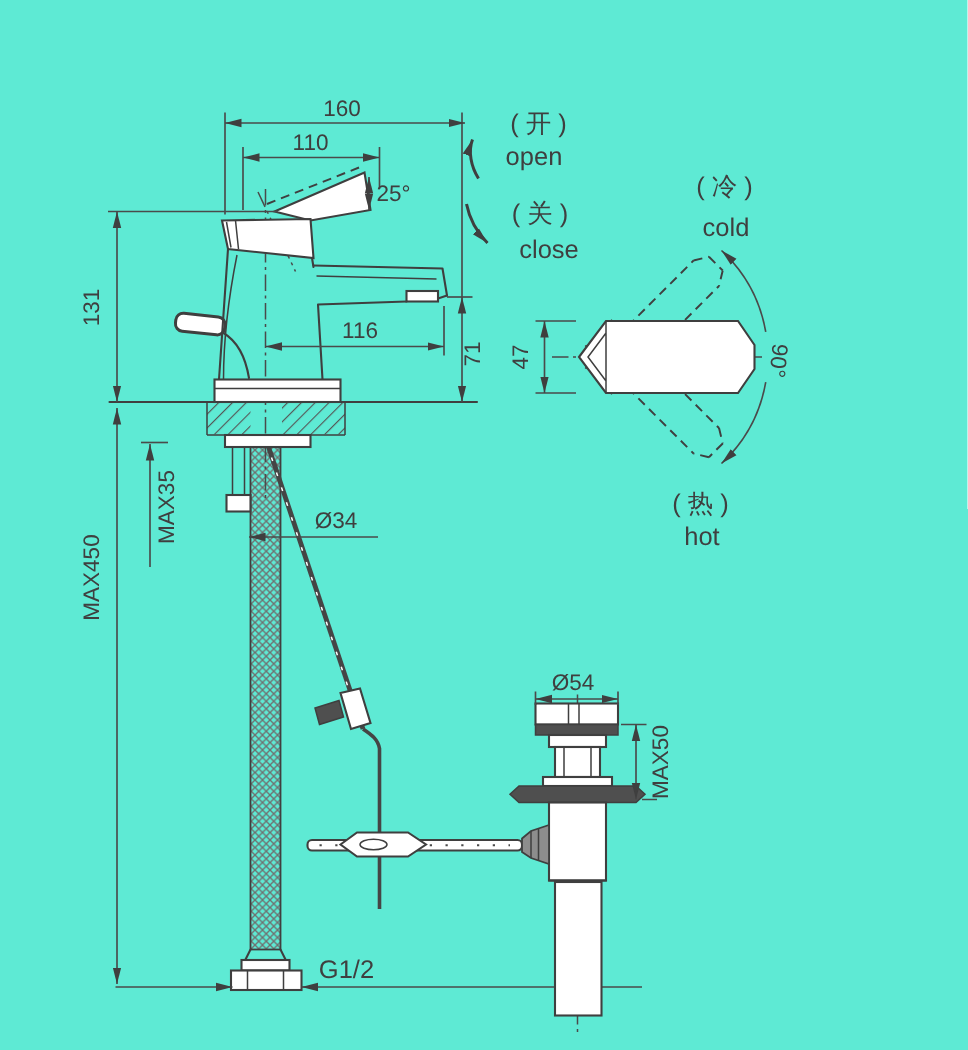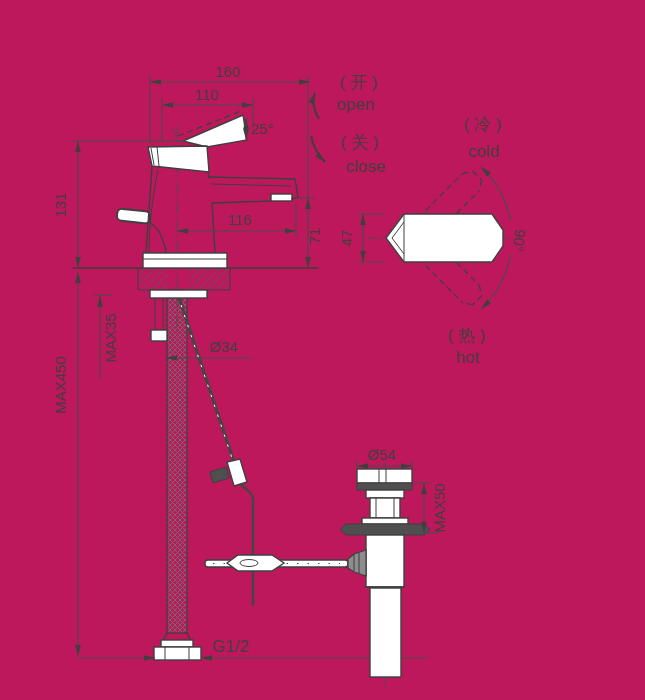--- a/index.html
+++ b/index.html
@@ -1,16 +1,16 @@
 <!DOCTYPE html>
 <html><head>
 <meta charset="utf-8">
 <style>
   html,body{margin:0;padding:0;background:#ffffff;}
-  .stage{width:645px;height:700px;position:relative;background:#be185d;overflow:hidden;}
+  .stage{width:645px;height:700px;position:relative;background:#5eead4;overflow:hidden;}
   svg{display:block;}
   .ol{stroke:#3f3f3f;stroke-width:1.4;fill:none;stroke-linecap:round;}
   .olf{stroke:#3f3f3f;stroke-width:1.4;fill:#ffffff;}
   .thin{stroke:#3f3f3f;stroke-width:1;fill:none;}
   .dl{stroke:#4a4a4a;stroke-width:1.1;fill:none;}
   .cl{stroke:#4a4a4a;stroke-width:1;fill:none;stroke-dasharray:11 3 2 3;}
   .dash{stroke:#3f3f3f;stroke-width:1.3;fill:none;stroke-dasharray:6 4;}
   .dark{fill:#4f4f4f;stroke:#3f3f3f;stroke-width:1;}
   .txt{font-family:"Liberation Sans","DejaVu Sans",sans-serif;font-size:15px;fill:#3f3f3f;}
   .txtL{font-family:"Liberation Sans","DejaVu Sans",sans-serif;font-size:17px;fill:#3f3f3f;}

